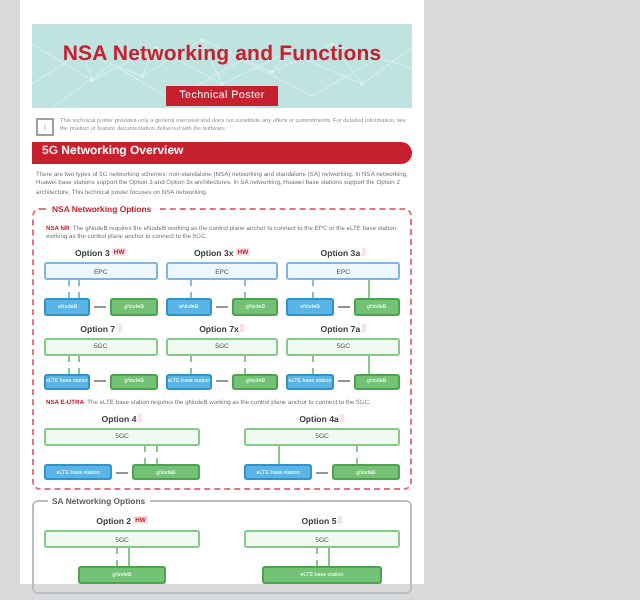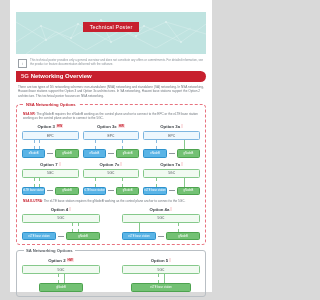--- a/index.html
+++ b/index.html
@@ -117,20 +117,21 @@
         <circle cx="85" cy="8" r="1"></circle>
           <circle cx="120" cy="24" r="1"></circle>
         <circle cx="150" cy="10" r="1"></circle>
           <circle cx="30" cy="28" r="1"></circle>
         <circle cx="62" cy="12" r="1"></circle>
           <circle cx="95" cy="30" r="1"></circle>
         <circle cx="128" cy="14" r="1"></circle>
           <circle cx="165" cy="30" r="1"></circle>
       </g>
     </svg>
+    <div class="banner-title">NSA Networking and Functions</div>
     <div class="badge-wrap">
       <span class="badge">Technical Poster</span>
     </div>
   </div>
 
   <div class="disclaimer">
     <div class="disc-icon">i</div>
     <div class="disc-text">This technical poster provides only a general overview and does not constitute any offers or commitments. For detailed information, see the product or feature documentation delivered with the software.</div>
   </div>
 

